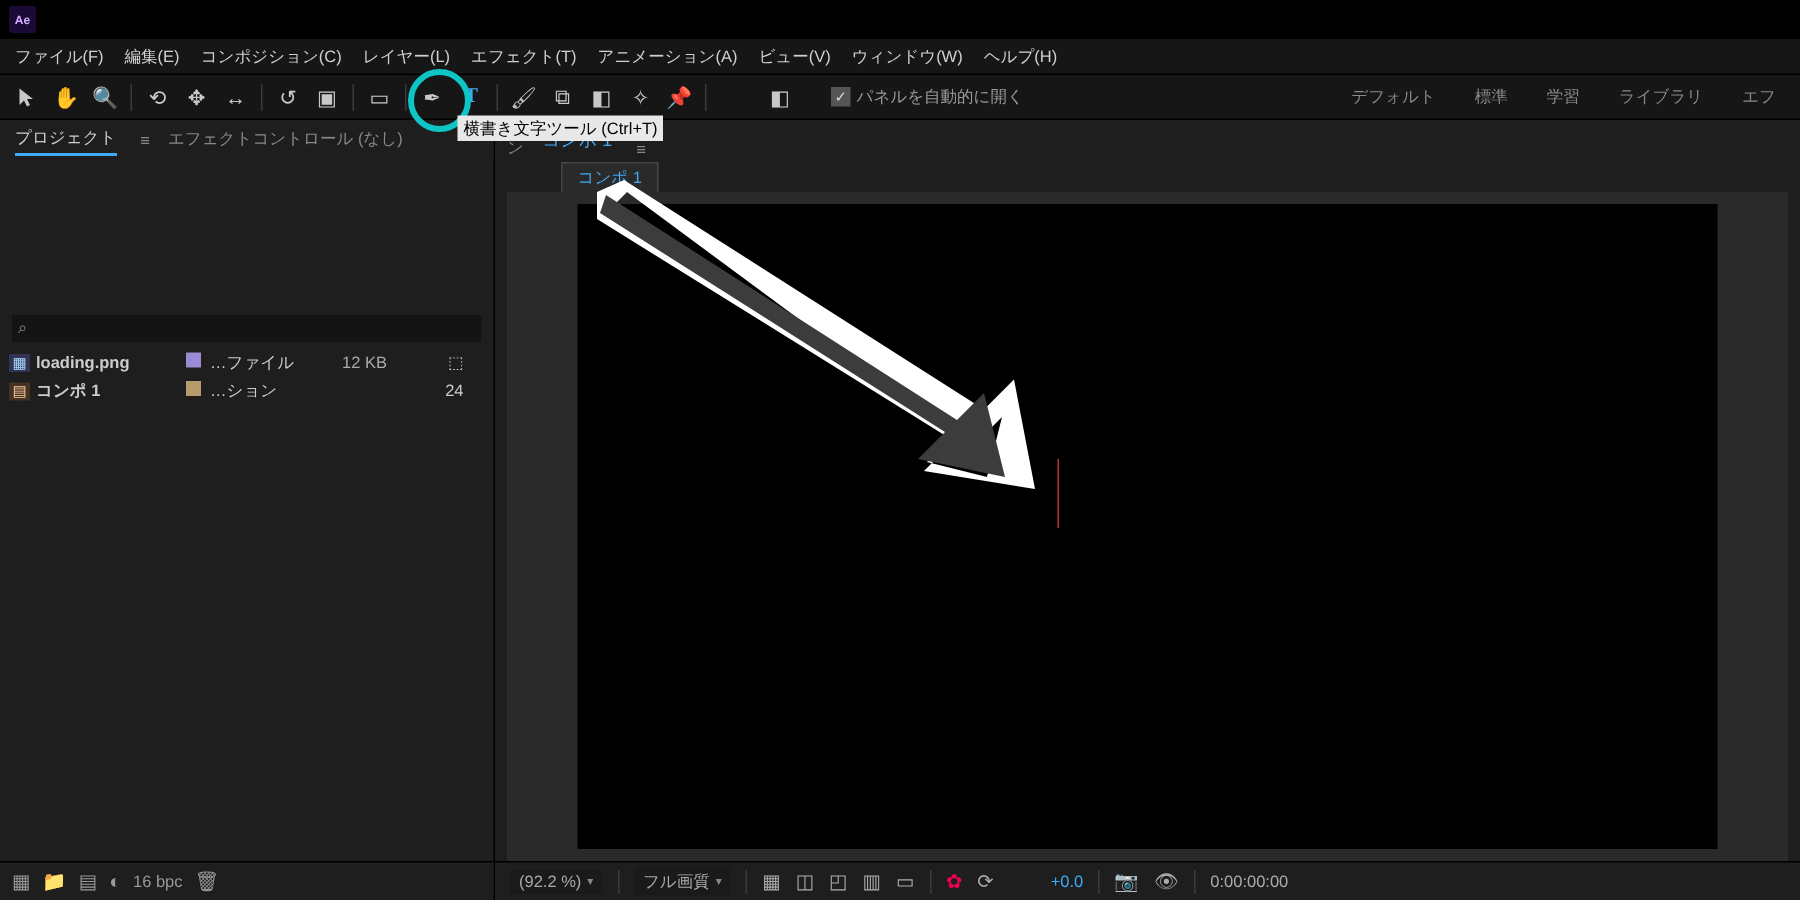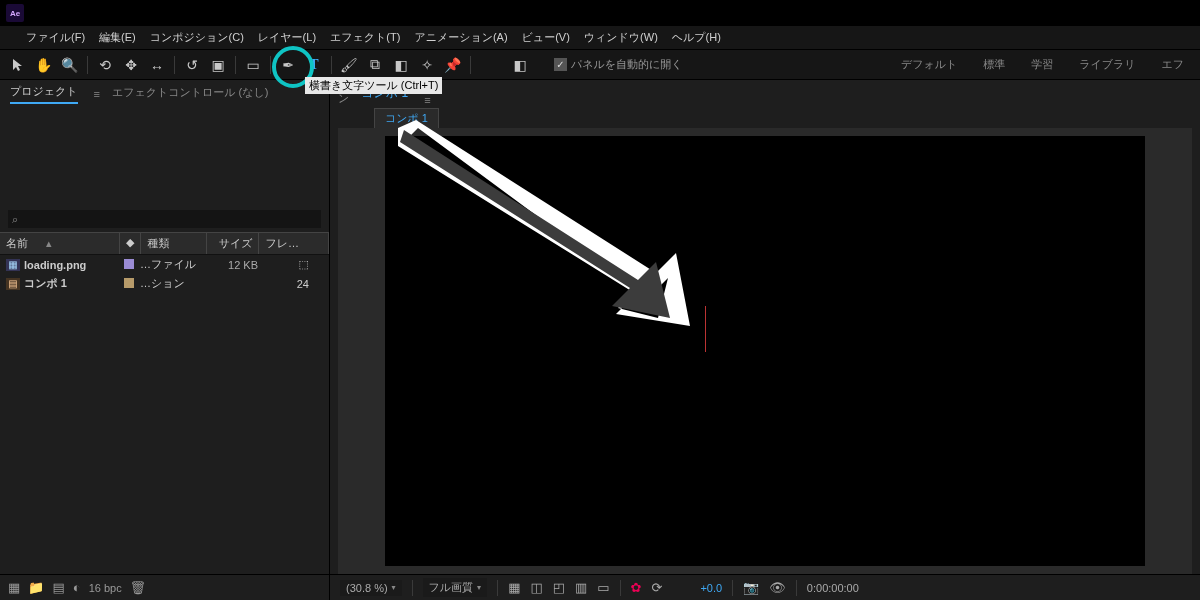--- a/index.html
+++ b/index.html
@@ -1,19 +1,19 @@
 <!DOCTYPE html>
 <html><head>
 <meta charset="utf-8">
 <style>
   * { margin:0; padding:0; box-sizing:border-box; font-family:"Meiryo","Hiragino Kaku Gothic ProN",sans-serif; }
   body { width:1200px; height:600px; background:#1e1e1e; color:#b8b8b8; font-size:11px; overflow:hidden; position:relative; }
   .titlebar { height:26px; background:#000; color:#fff; display:flex; align-items:center; padding:0 6px; gap:6px; }
   .ae-icon { width:18px; height:18px; background:#1a0a36; color:#d6a9ff; font-size:8px; font-weight:bold; display:flex; align-items:center; justify-content:center; border-radius:2px; }
-  .menubar { height:24px; background:#161616; display:flex; align-items:center; padding:0 20px; gap:2px; border-bottom:1px solid #000;}
+  .menubar { height:24px; background:#161616; display:flex; align-items:center; padding:0 4px; gap:2px; border-bottom:1px solid #000;}
   .menubar span { padding:3px 6px; color:#d0d0d0; }
   .toolbar { height:30px; background:#161616; display:flex; align-items:center; padding:0 6px; gap:2px; border-bottom:1px solid #000; position:relative;}
   .tool { width:24px; height:24px; display:flex; align-items:center; justify-content:center; color:#c8c8c8; font-size:14px; border-radius:2px;}
   .tool.active{ color:#3fa9f5;}
   .tool-sep{ width:1px; height:18px; background:#3a3a3a; margin:0 3px;}
   .circle-highlight{ position:absolute; left:272px; top:-4px; width:42px; height:42px; border:4px solid #0FC4C4; border-radius:50%; pointer-events:none; z-index:50;}
   .tooltip{ position:absolute; left:305px; top:27px; background:#e8e8e8; color:#000; font-size:11px; padding:1px 4px; z-index:60; white-space:nowrap;}
   .auto-open{ display:flex; align-items:center; gap:4px; margin-left:20px; color:#999;}
   .check{ width:13px;height:13px; background:#555; display:inline-flex; align-items:center;justify-content:center; color:#ddd; font-size:10px;}
   .workspace-tabs{ margin-left:auto; display:flex; gap:6px; color:#888;}
@@ -135,30 +135,20 @@
       <span class="panel-menu">≡</span>
       <span class="tab sub">エフェクトコントロール (なし)</span>
     </div>
     <div class="project-body">
       <div class="search-row">
         <div class="search-wrap">
           <span class="mag">⌕</span>
           <input placeholder="" style="">
         </div>
       </div>
-      <div class="list-head">
-        <div class="c-name">
-            <span>名前</span>
-            <span style="color:#888">▴</span>
-          </div>
-        <div class="c-tag">◆</div>
-        <div class="c-type">種類</div>
-        <div class="c-size">サイズ</div>
-        <div class="c-fr">フレ…</div>
-      </div>
       <div class="row">
         <span class="ic" style="background:#335;color:#adf">▦</span>
         <span class="nm">loading.png</span>
         <span class="tg"><span class="sw" style="display:inline-block;background:#9a8bd4"></span></span>
         <span class="tp">…ファイル</span>
         <span class="sz">12 KB</span>
         <span class="fr">⬚</span>
       </div>
       <div class="row">
         <span class="ic" style="background:#432;color:#fc9">▤</span>
@@ -189,21 +179,21 @@
     <div class="inner-tabs">
       <span class="tab">コンポ 1</span>
     </div>
     <div class="viewer">
       <div class="canvas">
         <div class="cursor-line"></div>
       </div>
     </div>
     <div class="viewer-footer">
       <div class="dd">
-          <span>(30.8 %)</span>
+          <span>(92.2 %)</span>
           <span class="arr">▾</span>
         </div>
       <div class="vf-sep"></div>
       <div class="dd">
           <span>フル画質</span>
           <span class="arr">▾</span>
         </div>
       <div class="vf-sep"></div>
       <span class="tiny-ic">▦</span>
       <span class="tiny-ic">◫</span>

